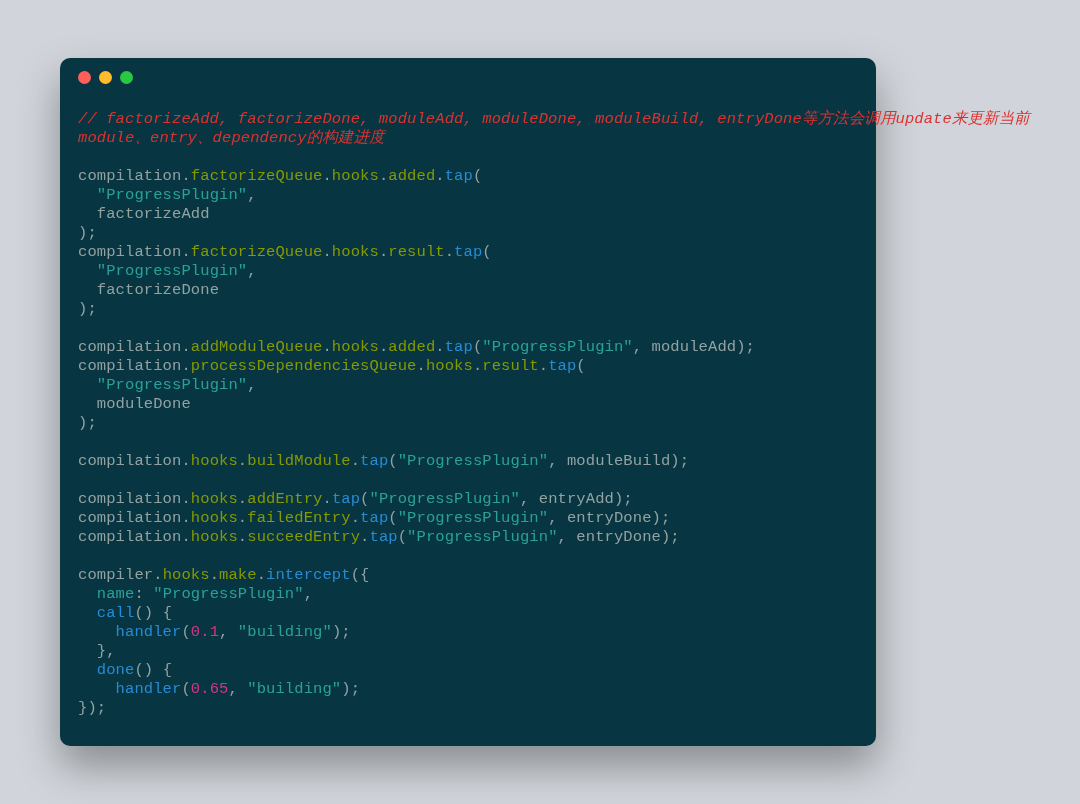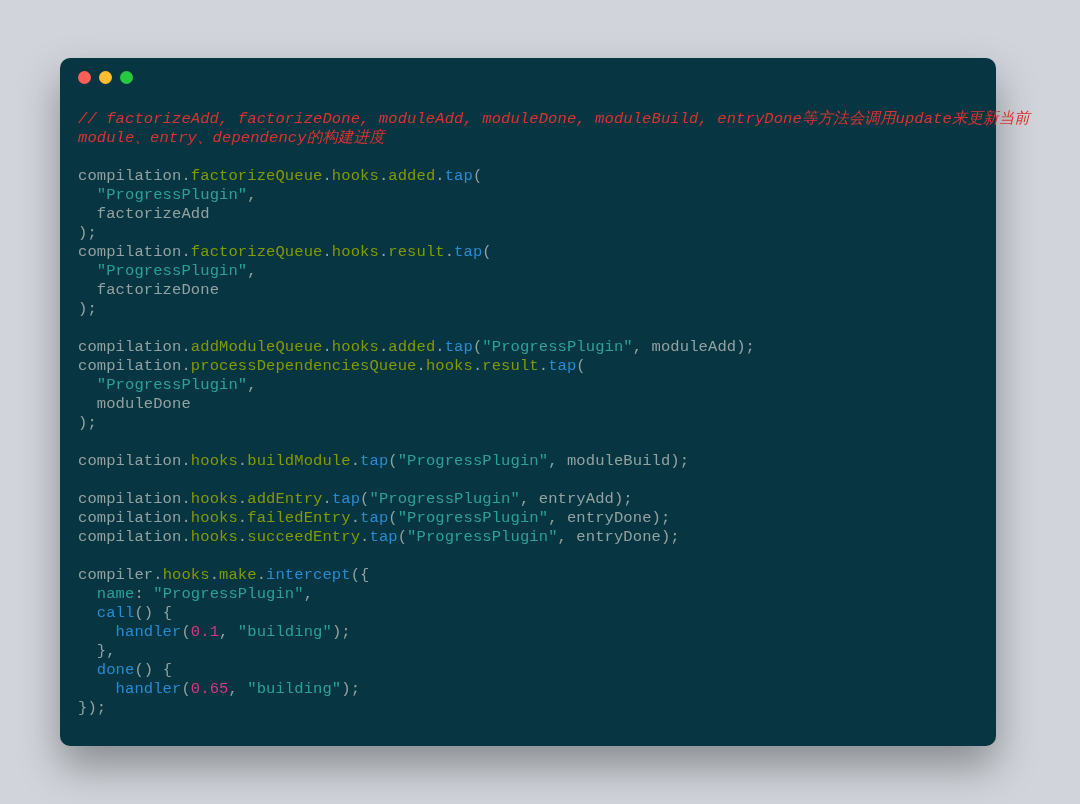--- a/index.html
+++ b/index.html
@@ -8,21 +8,21 @@
     width: 1080px;
     height: 804px;
     background: #d1d5db;
     font-family: ui-sans-serif, system-ui, -apple-system, "Segoe UI", Roboto, "Helvetica Neue", Arial, sans-serif;
     overflow: hidden;
   }
   .window {
     position: absolute;
     left: 60px;
     top: 58px;
-    width: 936px;
+    width: 816px;
     height: 688px;
     background: #073642;
     border-radius: 10px;
     box-shadow: 0 20px 40px rgba(0,0,0,0.35);
   }
   .titlebar {
     height: 38px;
     display: flex;
     align-items: center;
     padding-left: 18px;

